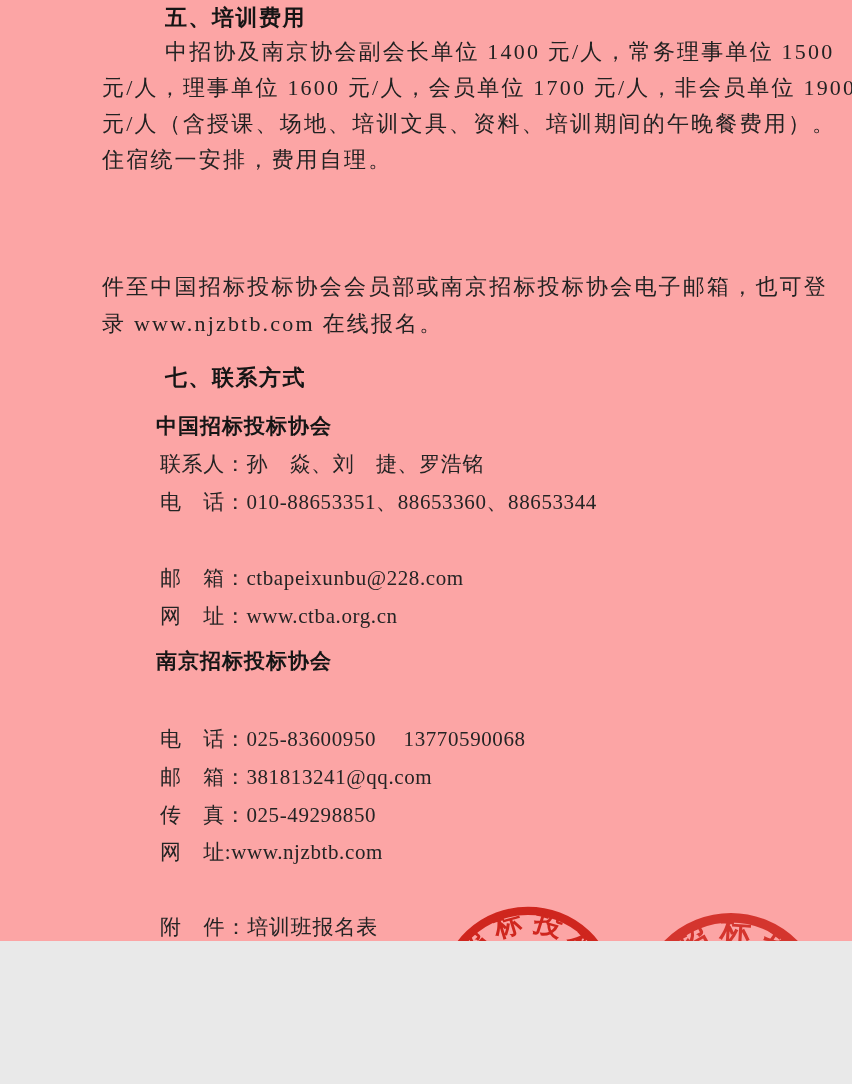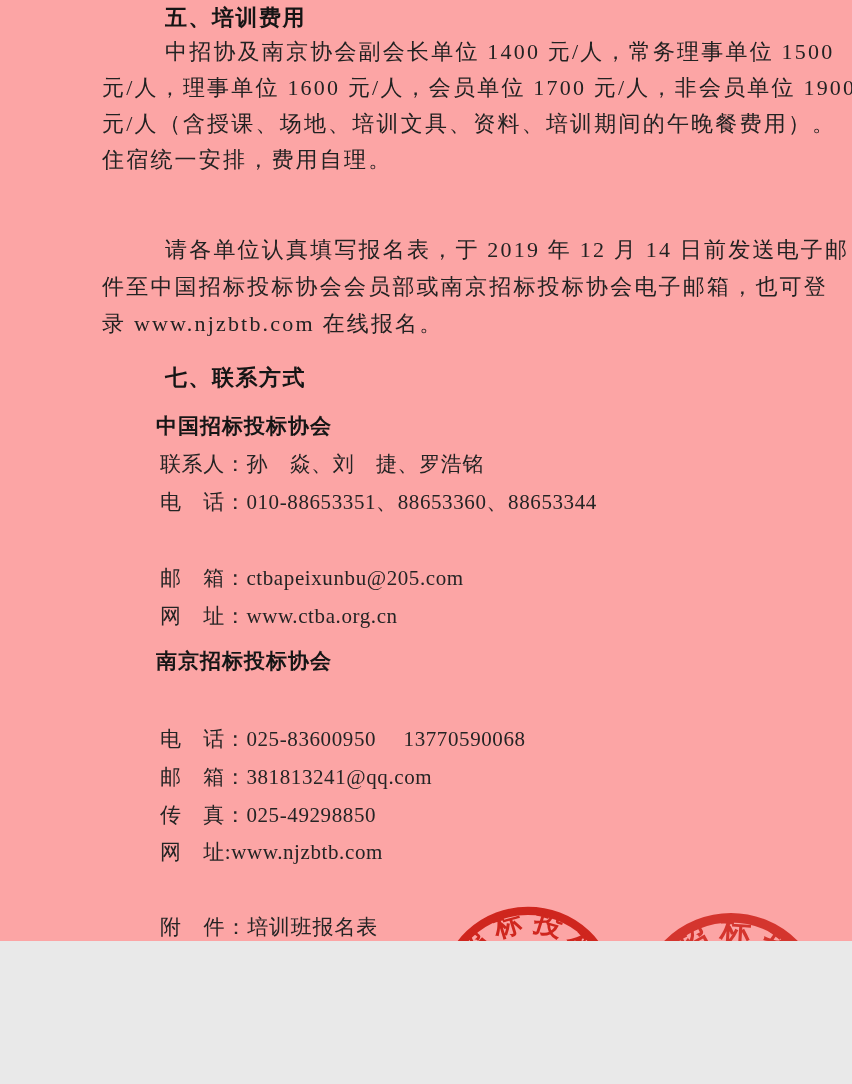--- a/index.html
+++ b/index.html
@@ -40,30 +40,29 @@
 <div class="page">
 
   <div class="scan-edge"></div>
 
   <div class="abs heading" style="top:4px;left:165px">五、培训费用</div>
   <div class="abs body-line" style="top:38px;left:165px">中招协及南京协会副会长单位 1400 元/人，常务理事单位 1500</div>
   <div class="abs body-line" style="top:74px;left:102px">元/人，理事单位 1600 元/人，会员单位 1700 元/人，非会员单位 1900</div>
   <div class="abs body-line" style="top:110px;left:102px">元/人（含授课、场地、培训文具、资料、培训期间的午晚餐费用）。</div>
   <div class="abs body-line" style="top:146px;left:102px">住宿统一安排，费用自理。</div>
 
-  <div class="abs body-line" style="top:236px;left:165px">请各单位认真填写报名表，于 2019 年 12 月 14 日前发送电子邮</div>
   <div class="abs body-line" style="top:273px;left:102px">件至中国招标投标协会会员部或南京招标投标协会电子邮箱，也可登</div>
   <div class="abs body-line" style="top:310px;left:102px">录 www.njzbtb.com 在线报名。</div>
 
   <div class="abs heading" style="top:364px;left:165px">七、联系方式</div>
 
   <div class="abs org" style="top:413px;left:156px">中国招标投标协会</div>
   <div class="abs row" style="top:451px;left:160px">联系人：孙　焱、刘　捷、罗浩铭</div>
   <div class="abs row" style="top:489px;left:160px">电　话：010-88653351、88653360、88653344</div>
-  <div class="abs row" style="top:565px;left:160px">邮　箱：ctbapeixunbu@205.com</div>
+  <div class="abs row" style="top:565px;left:160px">邮　箱：ctbapeixunbu@228.com</div>
   <div class="abs row" style="top:603px;left:160px">网　址：www.ctba.org.cn</div>
 
   <div class="abs org" style="top:648px;left:156px">南京招标投标协会</div>
   <div class="abs row" style="top:726px;left:160px">电　话：025-83600950　 13770590068</div>
   <div class="abs row" style="top:764px;left:160px">邮　箱：381813241@qq.com</div>
   <div class="abs row" style="top:802px;left:160px">传　真：025-49298850</div>
   <div class="abs row" style="top:839px;left:160px">网　址:www.njzbtb.com</div>
 
   <div class="abs attach" style="top:914px;left:160px">附　件：培训班报名表</div>
 

